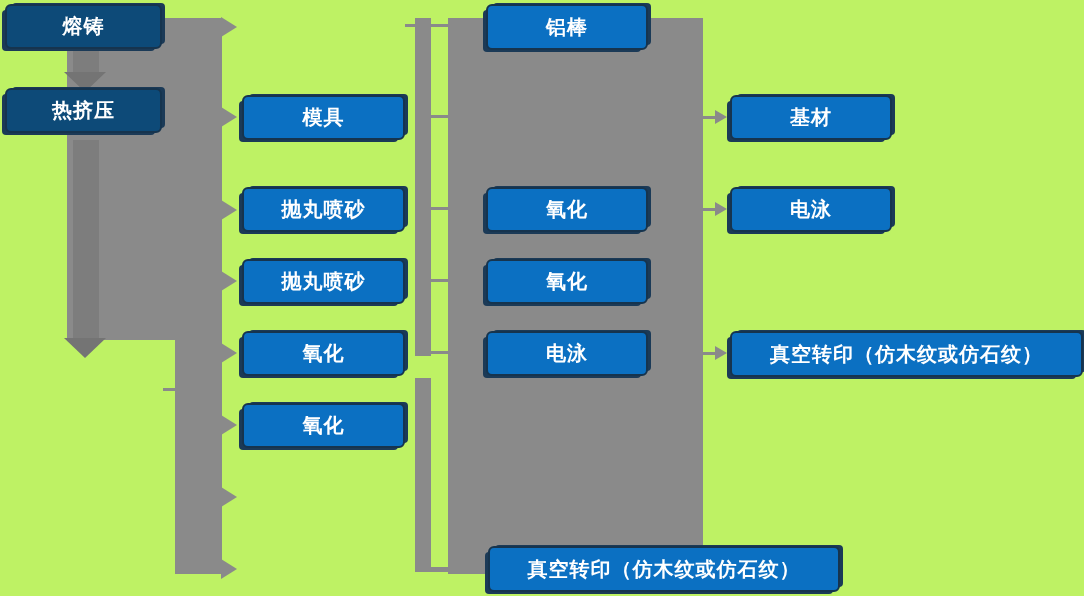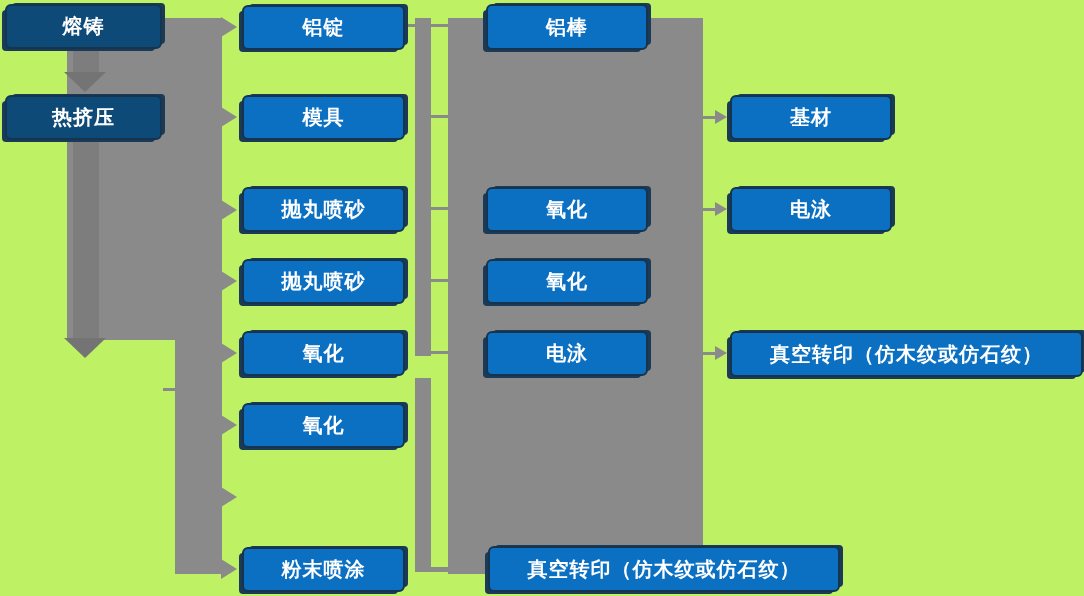--- a/index.html
+++ b/index.html
@@ -68,29 +68,27 @@
   <div class="gray" style="left:448px;top:18px;width:255px;height:556px;"></div>
 
   <div class="gray" style="left:703px;top:116px;width:12px;height:3px;"></div>
   <div class="tri-right small" style="left:715px;top:110px;"></div>
   <div class="gray" style="left:703px;top:208px;width:12px;height:3px;"></div>
   <div class="tri-right small" style="left:715px;top:202px;"></div>
   <div class="gray" style="left:703px;top:352px;width:12px;height:3px;"></div>
   <div class="tri-right small" style="left:715px;top:346px;"></div>
 
   <div class="node dark" style="left:5px;top:4px;width:157px;height:45px;">熔铸</div>
-  <div class="node dark" style="left:5px;top:95px;width:157px;height:45px;">热挤压</div>
+  <div class="node dark" style="left:5px;top:88px;width:157px;height:45px;">热挤压</div>
 
-  <div class="node bright" style="left:242px;top:5px;width:163px;height:45px;">铝锭</div>
   <div class="node bright" style="left:242px;top:95px;width:163px;height:45px;">模具</div>
   <div class="node bright" style="left:242px;top:187px;width:163px;height:45px;">抛丸喷砂</div>
   <div class="node bright" style="left:242px;top:259px;width:163px;height:45px;">抛丸喷砂</div>
   <div class="node bright" style="left:242px;top:331px;width:163px;height:45px;">氧化</div>
   <div class="node bright" style="left:242px;top:403px;width:163px;height:45px;">氧化</div>
-  <div class="node bright" style="left:242px;top:547px;width:163px;height:45px;">粉末喷涂</div>
 
   <div class="node bright" style="left:486px;top:4px;width:162px;height:46px;">铝棒</div>
   <div class="node bright" style="left:486px;top:187px;width:162px;height:45px;">氧化</div>
   <div class="node bright" style="left:486px;top:259px;width:162px;height:45px;">氧化</div>
   <div class="node bright" style="left:486px;top:331px;width:162px;height:45px;">电泳</div>
   <div class="node bright" style="left:488px;top:546px;width:352px;height:46px;">真空转印（仿木纹或仿石纹）</div>
 
   <div class="node bright" style="left:730px;top:95px;width:162px;height:45px;">基材</div>
   <div class="node bright" style="left:730px;top:187px;width:162px;height:45px;">电泳</div>
   <div class="node bright" style="left:730px;top:331px;width:353px;height:46px;">真空转印（仿木纹或仿石纹）</div>

